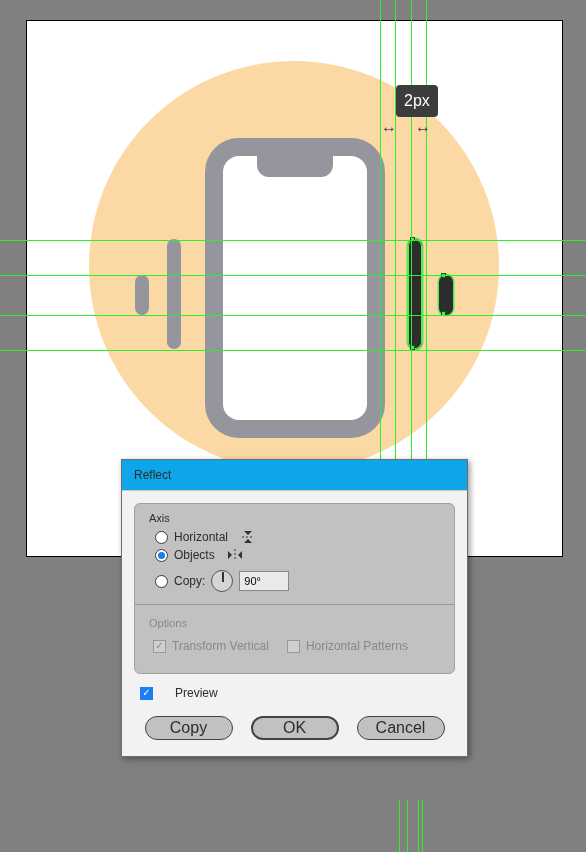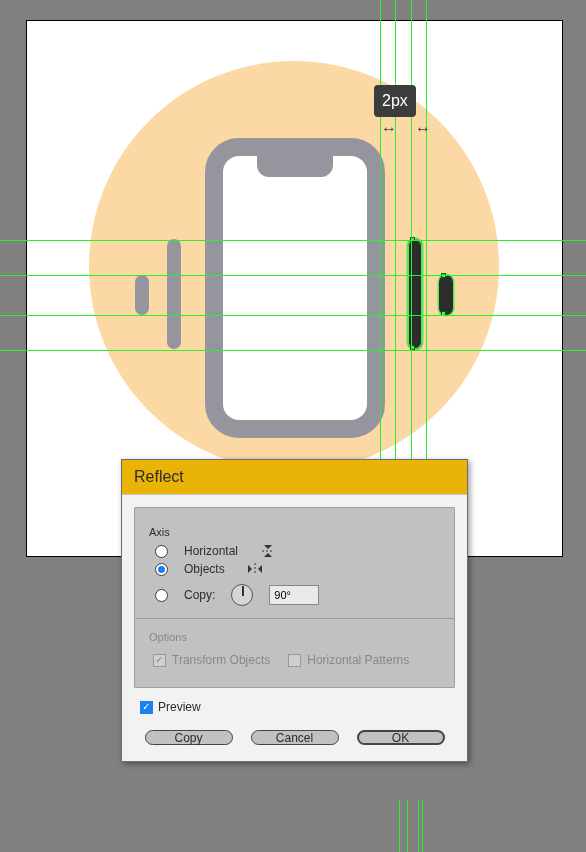--- a/index.html
+++ b/index.html
@@ -71,21 +71,21 @@
     width: 5px;
     height: 5px;
     background: #54e957;
     border: 1px solid #0d5c14;
   }
   .guide-v { position: absolute; top: 0; width: 1px; height: 852px; background: #29f029; }
   .guide-h { position: absolute; left: 0; height: 1px; width: 586px; background: #29f029; }
 
   .tooltip {
     position: absolute;
-    left: 374px; top: 85px;
+    left: 396px; top: 85px;
     background: #3c3c3c;
     color: white;
     font-size: 16px;
     padding: 7px 8px;
     border-radius: 4px;
   }
   .dim-arrow {
     position: absolute;
     top: 118px;
     color: #444;
@@ -99,37 +99,37 @@
     position: absolute;
     left: 121px;
     top: 459px;
     width: 347px;
     background: #f2f2f2;
     border: 1px solid #6e6e6e;
     box-shadow: 2px 2px 6px rgba(0,0,0,0.4);
     color: #2c2c2c;
   }
   .dialog-title {
-    background: #eab308;
+    background: #0ea5e9;
     padding: 8px 12px;
-    font-size: 16px;
+    font-size: 12px;
     border-bottom: 1px solid #c8c8c8;
   }
   .dialog-body {
     background: #c1c1c1;
     margin: 12px;
     border: 1px solid #a0a0a0;
-    border-radius: 1px;
-    padding: 18px 14px 16px;
+    border-radius: 6px;
+    padding: 8px 14px 16px;
   }
   .section-label { font-size: 11px; margin-bottom: 6px; }
   .radio-row {
     display: flex;
     align-items: center;
-    gap: 16px;
+    gap: 6px;
     margin: 4px 0 4px 6px;
     font-size: 12px;
   }
   .radio {
     width: 13px; height: 13px; border-radius: 50%;
     border: 1px solid #3a3a3a; background: #fff;
     display: inline-flex; align-items: center; justify-content: center;
   }
   .radio.selected::after {
     content: ""; width: 7px; height: 7px; border-radius: 50%; background: #1a7ff2;
@@ -157,29 +157,29 @@
     width: 13px; height: 13px; border: 1px solid #555;
     background: #e5e5e5; display: inline-flex; align-items: center; justify-content: center;
     font-size: 11px; line-height: 1;
   }
   .checkbox.checked { background: #1a7ff2; border-color: #1a7ff2; color: white; }
   .checkbox.disabled { border-color: #999; color: #888; background: #cfcfcf; }
   .disabled-text { color: #888; }
   .checkbox.checked::after, .checkbox.disabled.checked::after { content: "✓"; font-size:10px; }
   .checkbox.cbx-checked::after { content:"✓"; color:#888; font-size:10px;}
   .options-row { display: flex; gap: 18px; margin-left: 4px; }
-  .preview-row { margin: 0 18px 10px; display:flex; align-items:center; gap:5px; font-size:12px;}
+  .preview-row { margin: 0 18px 10px; display:flex; align-items:center; gap:22px; font-size:12px;}
   .buttons {
     display: flex; gap: 18px; justify-content: center;
     padding: 6px 0 16px;
   }
   .btn {
-    width: 88px; height: 15px; border-radius: 14px;
+    width: 88px; height: 24px; border-radius: 14px;
     border: 1.5px solid #444; background: #c1c1c1;
-    font-size: 12px; display:flex; align-items:center; justify-content:center;
+    font-size: 16px; display:flex; align-items:center; justify-content:center;
     cursor: pointer;
   }
   .btn.primary { border-width: 2.5px; }
 </style>
 </head>
 <body>
 
 <div class="artboard">
   <div class="circle"></div>
   <div class="phone-body"></div>
@@ -250,32 +250,32 @@
       <span class="angle-knob"></span>
       <input class="angle-input" value="90°" style="">
     </div>
 
     <hr class="hr">
 
     <div class="section-label disabled-text">Options</div>
     <div class="options-row">
       <div class="checkbox-row">
         <span class="checkbox disabled cbx-checked"></span>
-        <span class="disabled-text">Transform Objects</span>
+        <span class="disabled-text">Transform Vertical</span>
       </div>
       <div class="checkbox-row">
         <span class="checkbox disabled"></span>
         <span class="disabled-text">Horizontal Patterns</span>
       </div>
     </div>
   </div>
 
   <div class="preview-row">
     <span class="checkbox checked"></span>
     <span>Preview</span>
   </div>
 
   <div class="buttons">
     <div class="btn">Copy</div>
+    <div class="btn primary">OK</div>
     <div class="btn">Cancel</div>
-    <div class="btn primary">OK</div>
   </div>
 </div>
 
 </body></html>

